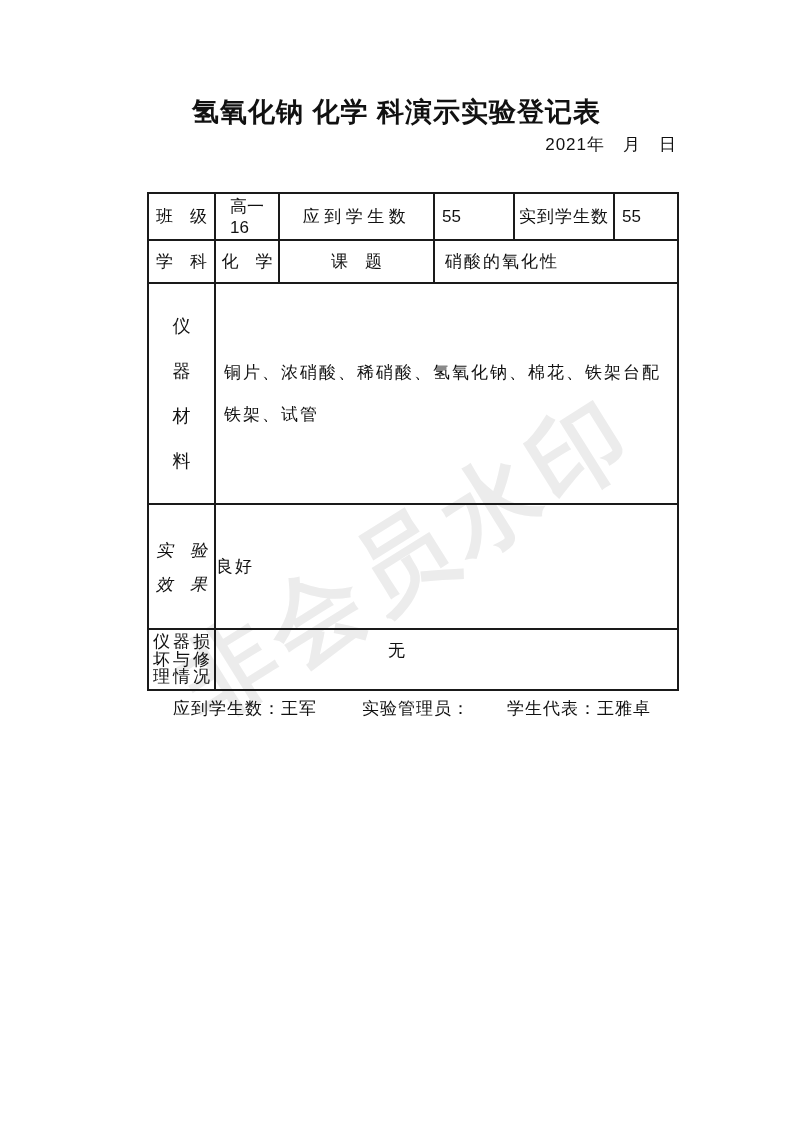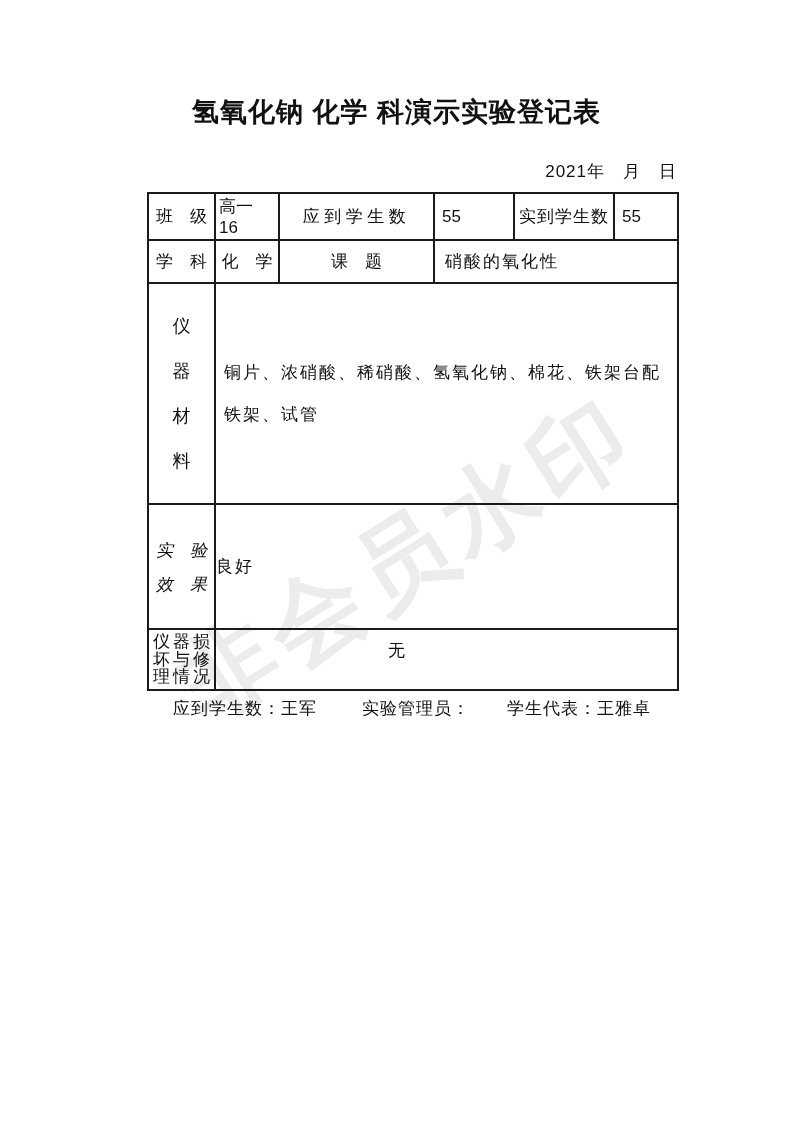--- a/index.html
+++ b/index.html
@@ -34,21 +34,21 @@
   }
   .content{position:relative;z-index:1;}
   .title{
     position:absolute;left:0;right:0;top:94px;
     text-align:center;
     font-size:27px;
     font-weight:bold;
     letter-spacing:1px;
   }
   .date-line{
-    position:absolute;left:0;top:160px;
+    position:absolute;left:0;top:133px;
     width:677px;
     text-align:right;
     font-size:17px;
     letter-spacing:1px;
   }
   table.form-table{
     position:absolute;left:147px;top:192px;
     border-collapse:collapse;
     table-layout:fixed;
     width:530px;
@@ -66,21 +66,21 @@
   tr.r3{height:221px;}
   tr.r4{height:125px;}
   tr.r5{height:61px;}
   td.lbl{text-align:center;}
   td.spread{letter-spacing:4.5px;}
   td.spread1{letter-spacing:1px;}
   td.val-top{
     vertical-align:top;
     text-align:left;
     font-size:15px;
-    padding:1px 3px;
+    padding:1px 14px;
   }
   td.num-top{
     vertical-align:top;
     text-align:left;
     font-size:13px;
     padding:2px 7px;
   }
   td.topic{
     text-align:left;
     padding-left:10px;

